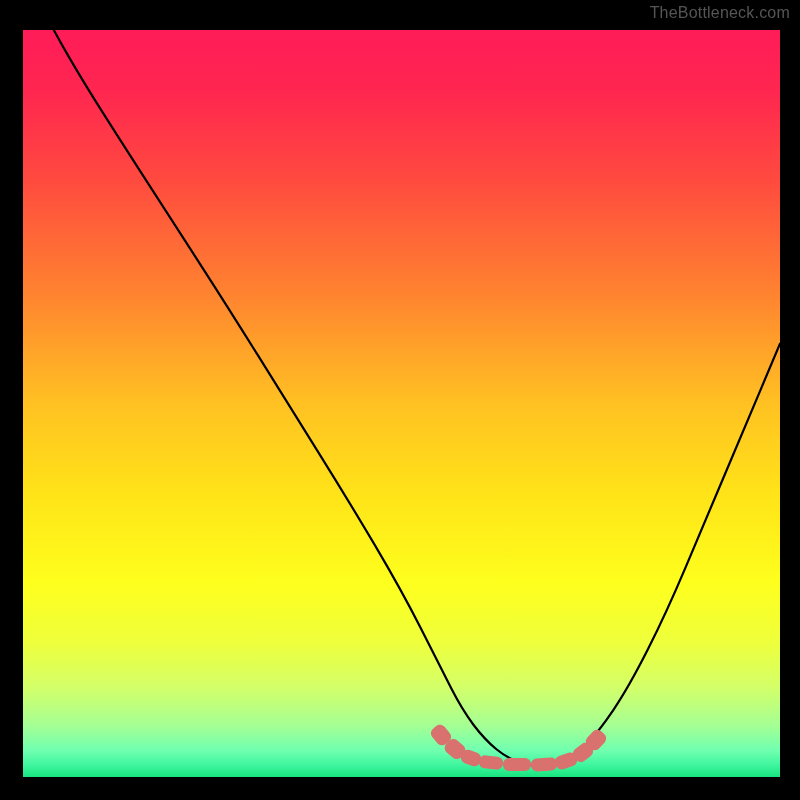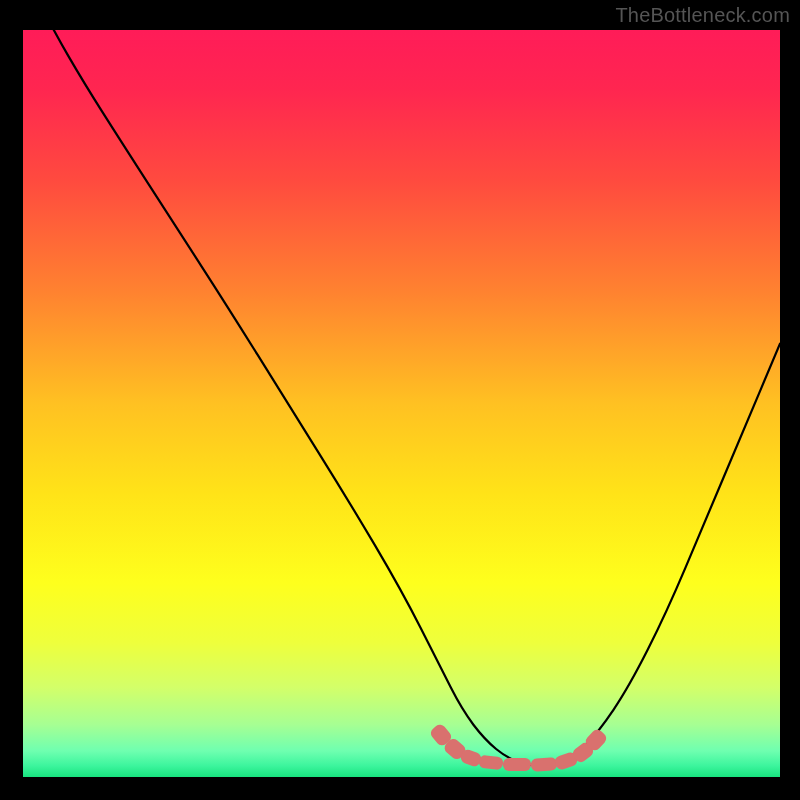--- a/index.html
+++ b/index.html
@@ -14,21 +14,21 @@
   .frame {
     position: relative;
     width: 800px;
     height: 800px;
     background: #000;
   }
   .attribution {
     position: absolute;
     top: 4px;
     right: 10px;
-    font-size: 20px;
+    font-size: 16px;
     font-weight: 500;
     color: #555;
     letter-spacing: 0.2px;
   }
   .plot-wrap {
     position: absolute;
     left: 23px;
     top: 30px;
     width: 757px;
     height: 747px;

